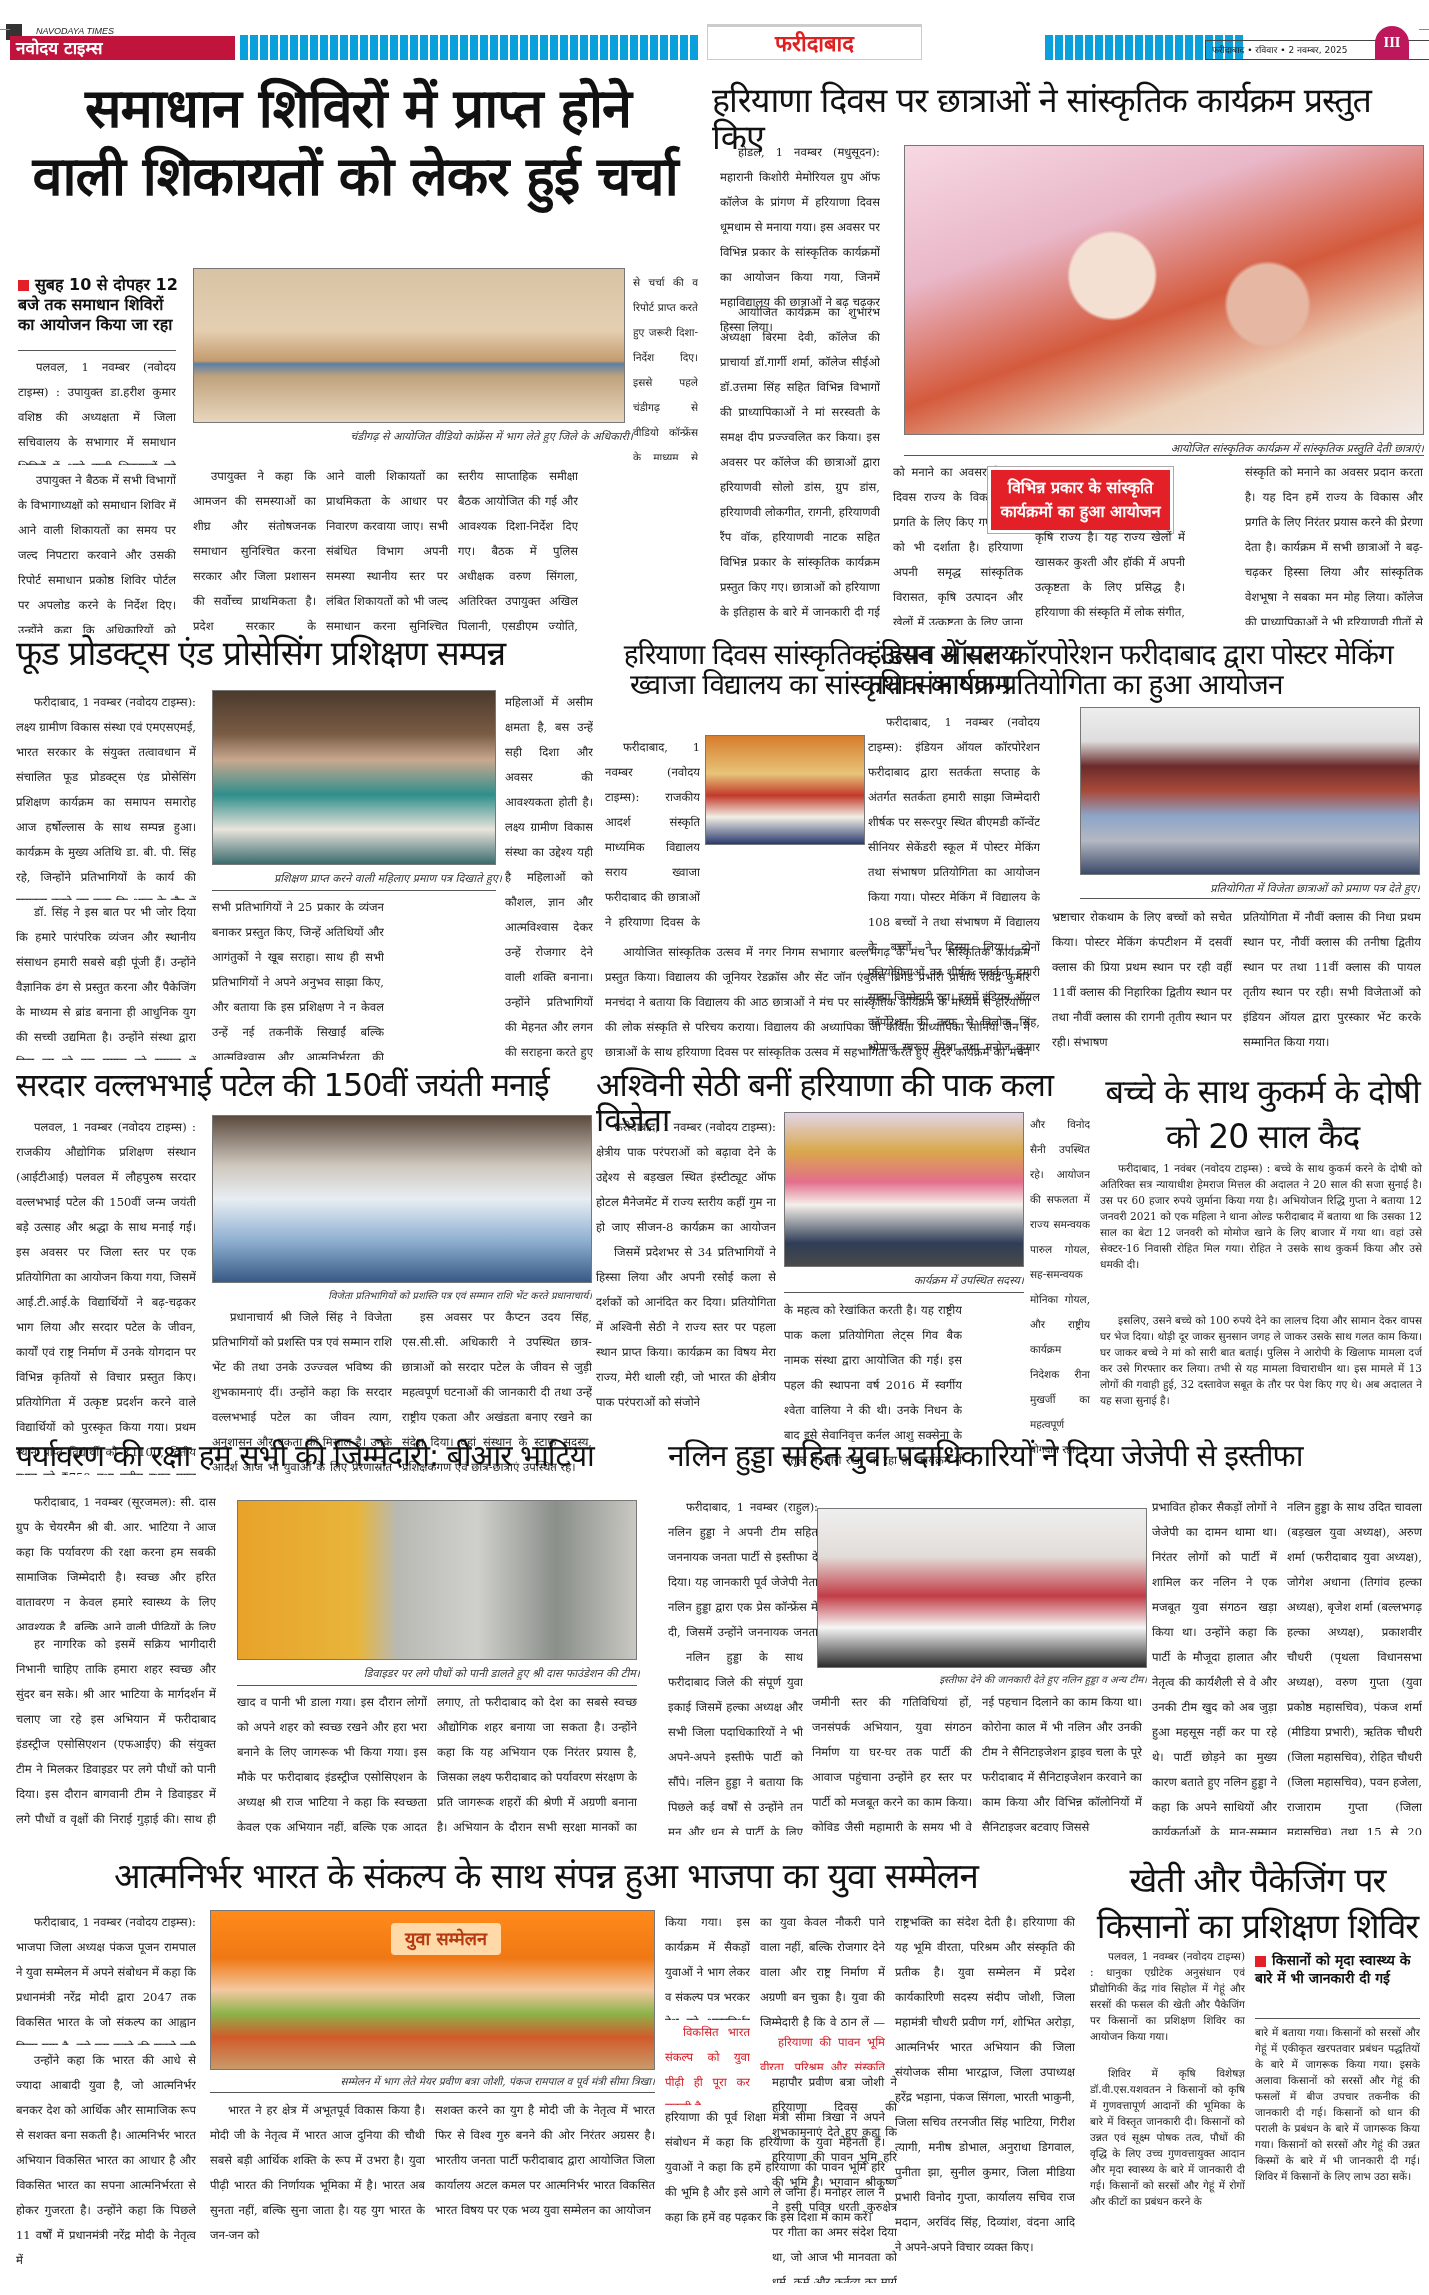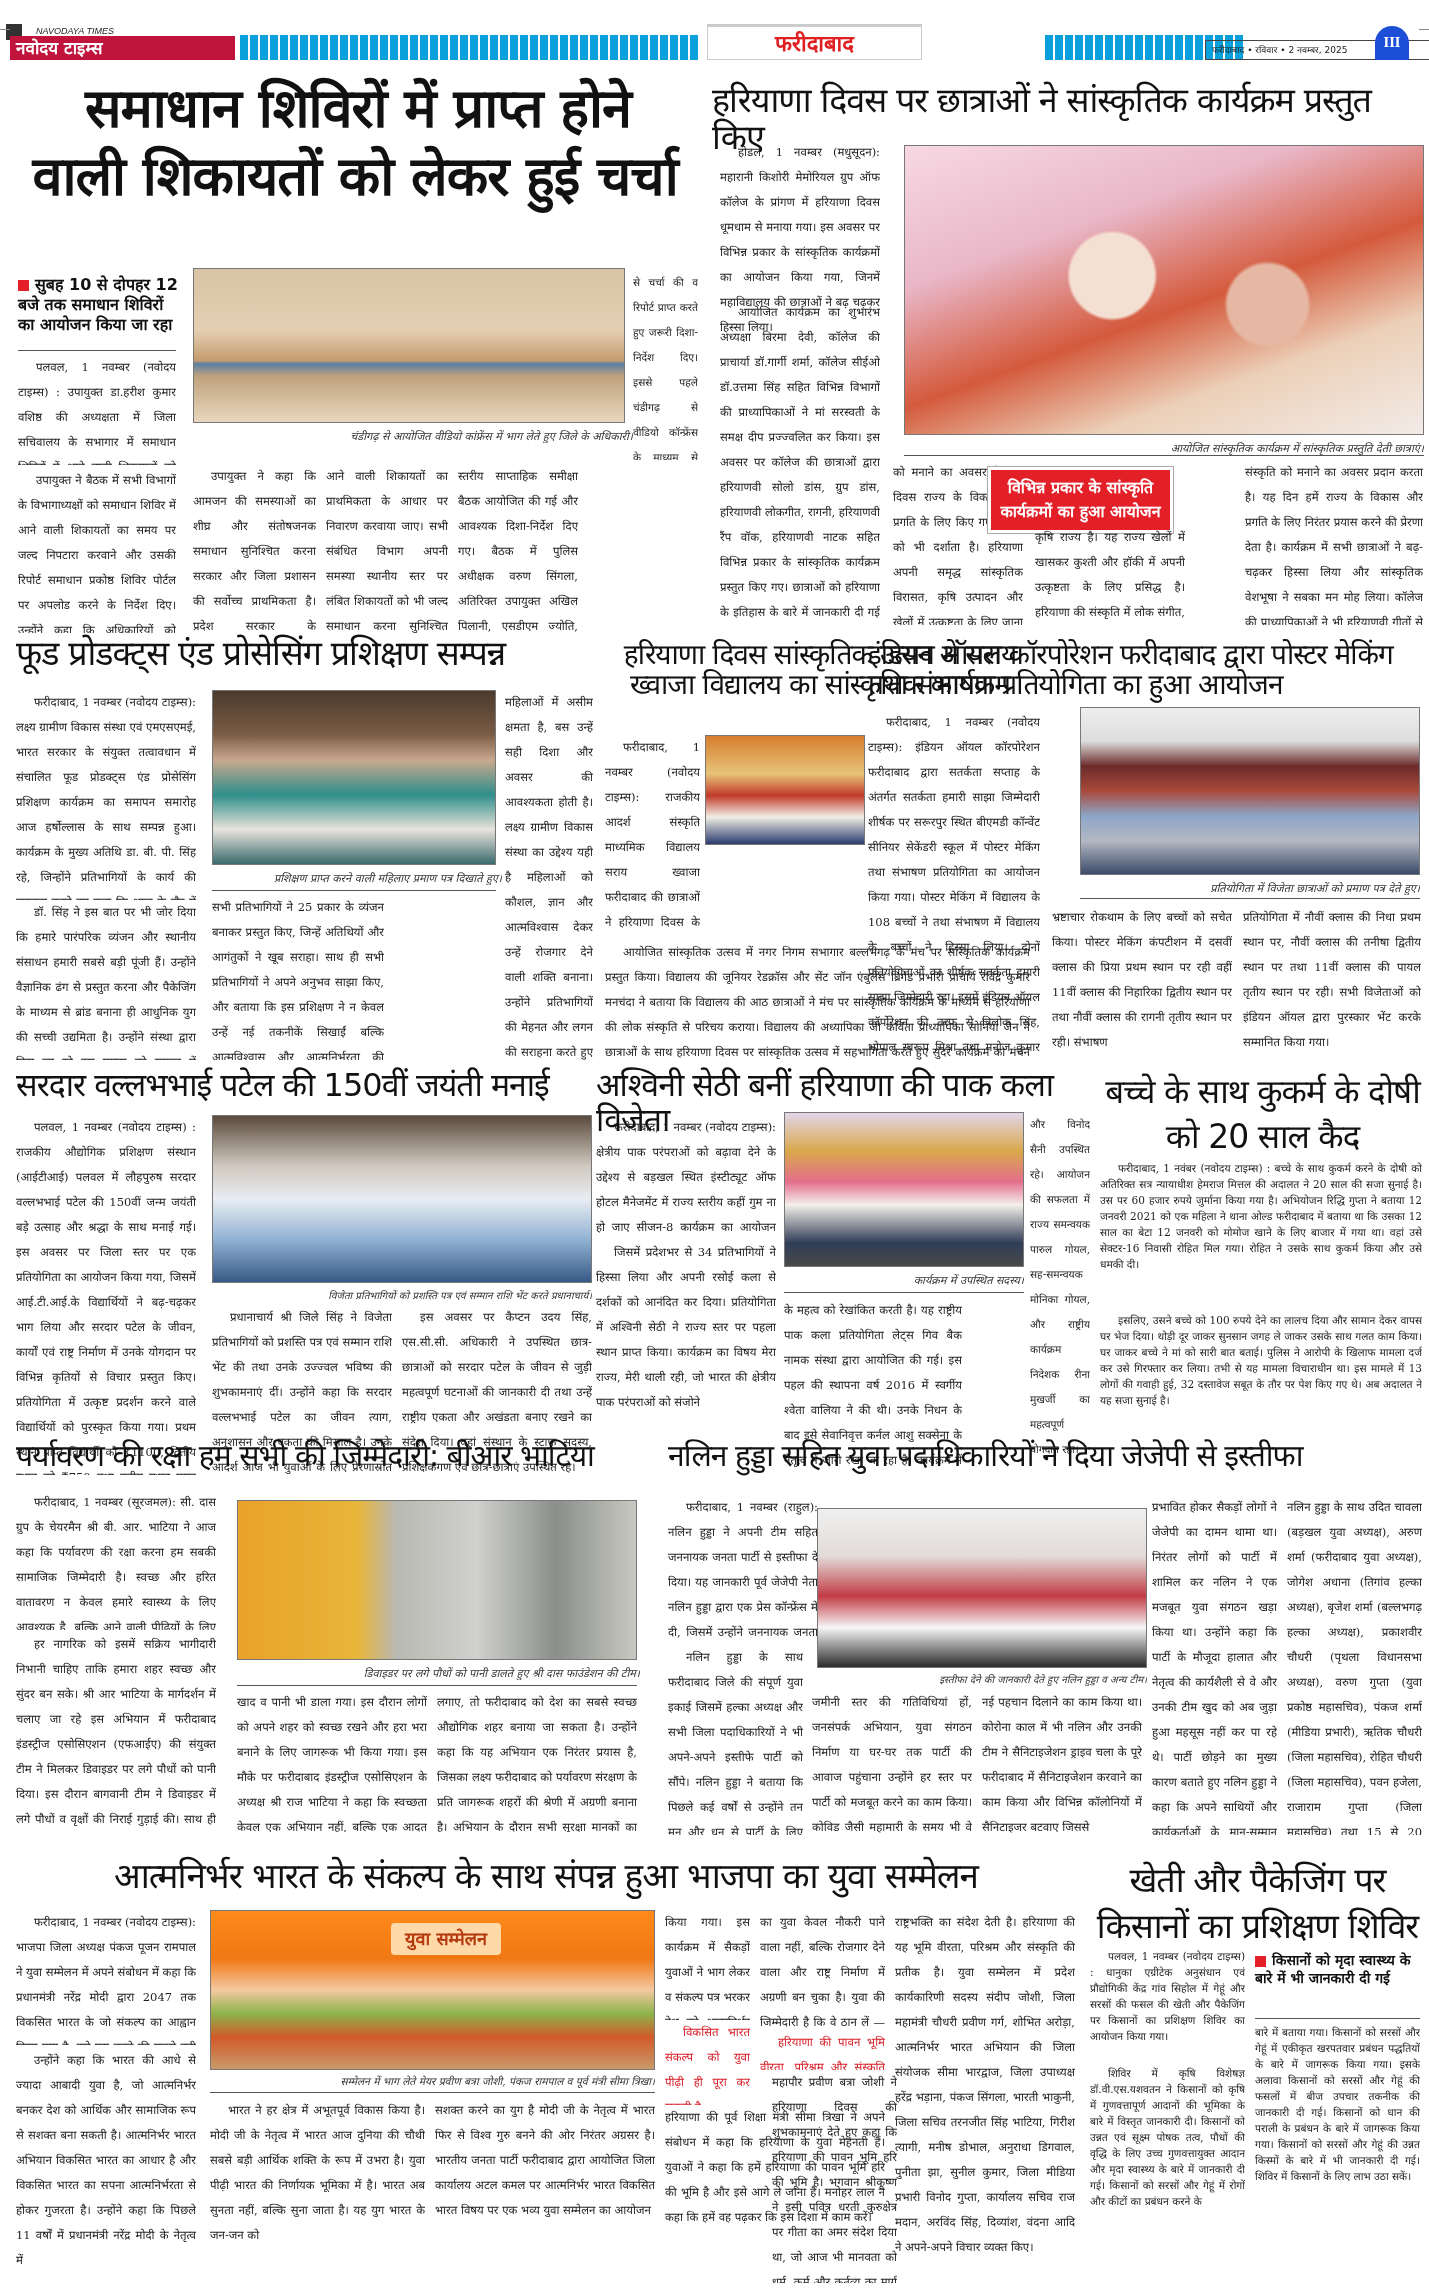--- a/index.html
+++ b/index.html
@@ -7,21 +7,21 @@
   body { font-family: "DejaVu Serif", serif; color: #1a1a1a; position: relative; }
 
   
   .masthead { position: absolute; left: 0; top: 0; width: 1429px; height: 60px; }
   .mast-small { position: absolute; left: 40px; top: 26px; font: italic 9px "Liberation Sans", sans-serif; color: #222; }
   .mast-logo { position: absolute; left: 10px; top: 36px; width: 70px; height: 24px; background: #c0143c; color: #ffffff; font: bold 17px "DejaVu Sans", sans-serif; padding: 0 6px; line-height: 24px; white-space: nowrap; overflow: hidden; }
   .mast-corner { position: absolute; left: 6px; top: 24px; width: 16px; height: 16px; background: #333; }
   .mast-stripes { position: absolute; top: 35px; height: 25px; background: repeating-linear-gradient(90deg, #0aa0dc 0 8px, #ffffff 8px 10px); }
   .mast-city { position: absolute; left: 237px; top: 24px; width: 70px; height: 36px; background: #fff; border: 1px solid #ccc; border-top: 3px solid #ccc; color: #e02020; font: bold 22px "DejaVu Sans", sans-serif; text-align: center; line-height: 34px; overflow: hidden; white-space: nowrap; }
   .mast-date { position: absolute; left: 403px; top: 40px; width: 85px; height: 20px; border: 1px solid #444; font: 9px "DejaVu Sans", sans-serif; line-height: 18px; padding-left: 6px; white-space: nowrap; overflow: hidden; }
-  .mast-page { position: absolute; left: 492px; top: 26px; width: 16px; height: 34px; border-radius: 8px 8px 0 0; background: #1d4ed8; color: #fff; font: bold 12px "DejaVu Serif", serif; text-align: center; line-height: 34px; }
+  .mast-page { position: absolute; left: 492px; top: 26px; width: 16px; height: 34px; border-radius: 8px 8px 0 0; background: #be185d; color: #fff; font: bold 12px "DejaVu Serif", serif; text-align: center; line-height: 34px; }
 
   
   .mast-logo { left: 10px; top: 36px; width: 225px; }
   .mast-small { left: 36px; }
   .m-s1 { left: 240px; width: 460px; }
   .m-s2 { left: 1045px; width: 200px; }
   .mast-city { left: 707px; width: 215px; }
   .mast-date { left: 1205px; width: 262px; }
   .mast-page { left: 1477px; }
 

